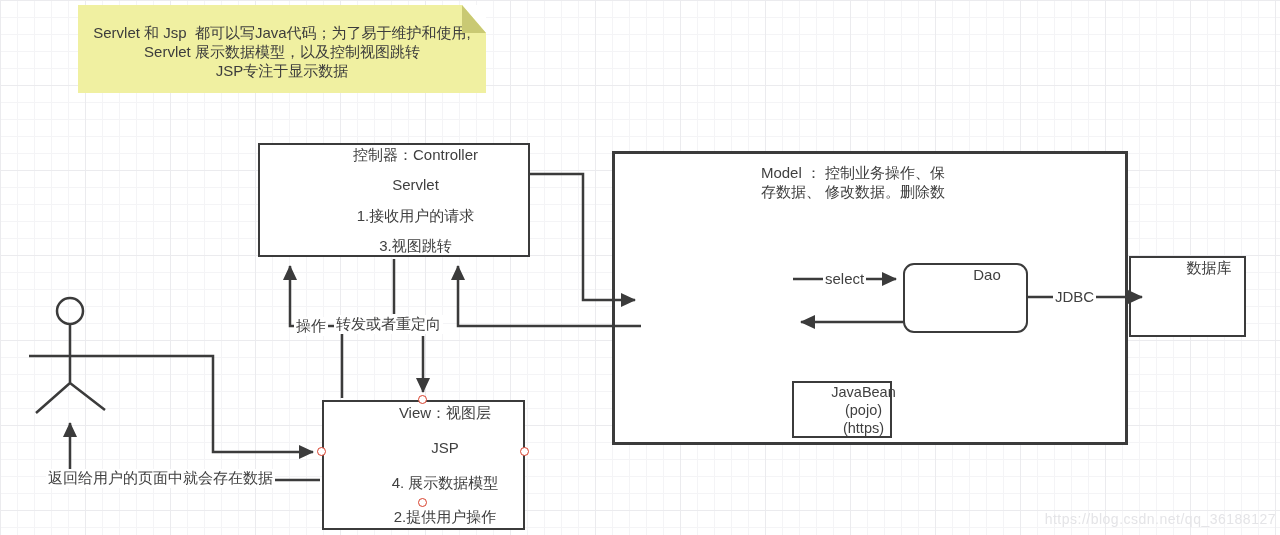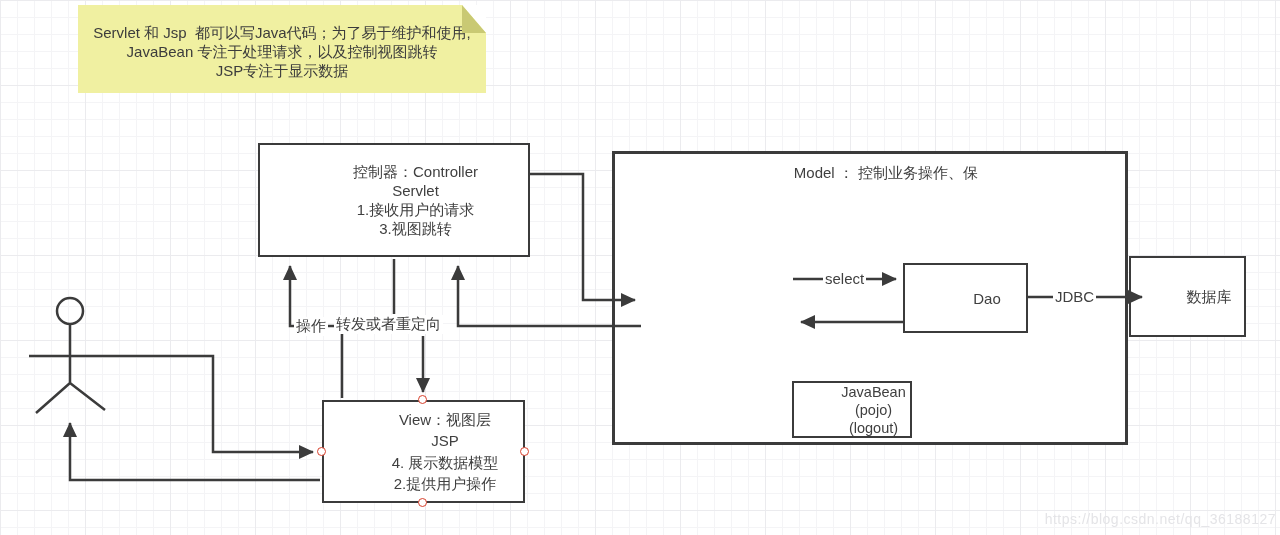--- a/index.html
+++ b/index.html
@@ -9,61 +9,62 @@
     background-color:#fff;
     background-image:
       linear-gradient(to right,#ebebee 1px,transparent 1px),
       linear-gradient(to bottom,#ebebee 1px,transparent 1px),
       linear-gradient(to right,#f4f4f6 1px,transparent 1px),
       linear-gradient(to bottom,#f4f4f6 1px,transparent 1px);
     background-size:85px 85px,85px 85px,17px 17px,17px 17px;
   }
   .shape{
     position:absolute;background:#fff;border:2.5px solid #3b3b3b;box-sizing:border-box;
-    display:flex;flex-direction:column;align-items:center;justify-content:center;
+    display:flex;flex-direction:column;align-items:center;justify-content:space-between;
     text-align:center;font-size:15px;line-height:19px;padding-left:43px;
   }
   #note{
     position:absolute;left:78px;top:5px;width:408px;height:88px;box-sizing:border-box;
     background:#f0f0a1;display:flex;flex-direction:column;align-items:center;justify-content:center;
     text-align:center;font-size:15px;line-height:19px;color:#3c3c3c;padding-top:4px;
   }
   #note .ln{white-space:pre-wrap;}
   #note-fold{position:absolute;left:462px;top:5px;}
   #controller{left:258px;top:143px;width:272px;height:114px;}
   #model{left:612px;top:151px;width:516px;height:294px;border:3px solid #3b3b3b;background:#fff;position:absolute;box-sizing:border-box;}
-  #model-text{position:absolute;left:728px;top:163px;width:250px;text-align:right;font-size:15px;line-height:19px;}
+  #model-text{position:absolute;left:728px;top:163px;width:250px;text-align:center;font-size:15px;line-height:19px;}
   #service{left:641px;top:257px;width:152px;height:83px;line-height:19.5px;}
-  #dao{left:903px;top:263px;width:125px;height:70px;}
+  #dao{left:903px;top:263px;width:125px;height:70px;border-radius:11px;}
   #database{left:1129px;top:256px;width:117px;height:81px;}
-  #javabean{left:792px;top:381px;width:120px;height:57px;font-size:14.5px;line-height:18px;}
-  #view{left:322px;top:400px;width:203px;height:103px;line-height:21.5px;}
+  #javabean{left:792px;top:381px;width:100px;height:57px;font-size:14.5px;line-height:18px;}
+  #view{left:322px;top:400px;width:203px;height:130px;line-height:21.5px;}
   .overlay{position:absolute;left:0;top:0;pointer-events:none;}
   .edge-label{position:absolute;background:#fff;padding:0 2px;font-size:15px;white-space:nowrap;color:#3f3f3f;}
   .handle{position:absolute;width:7px;height:7px;border:1.5px solid #d8402c;border-radius:50%;background:#fff;box-sizing:content-box;}
   #watermark{position:absolute;right:4px;bottom:8px;font-size:14px;color:#e4e4e7;letter-spacing:.5px;margin-left:7px;}
 </style>
 </head>
 <body>
 
 <div class="canvas">
 
   <div id="note">
     <div class="ln">Servlet 和 Jsp  都可以写Java代码；为了易于维护和使用;</div>
-    <div class="ln">JavaBean 专注于处理请求，以及控制视图跳转</div>
+    <div class="ln">Servlet 展示数据模型，以及控制视图跳转</div>
     <div class="ln">JSP专注于显示数据</div>
   </div>
   <svg id="note-fold" width="24" height="28">
     <polygon points="0,0 24,0 24,28" fill="#ffffff"></polygon>
     <polygon points="0,0 24,28 0,28" fill="#c9c973"></polygon>
   </svg>
 
   <div id="model"></div>
   <div id="model-text">
     <div>Model ： 控制业务操作、保</div>
+    <div>存数据、 修改数据。删除数</div>
   </div>
 
   <div class="shape" id="controller">
     <div>控制器：Controller</div>
     <div>Servlet</div>
     <div>1.接收用户的请求</div>
     <div>3.视图跳转</div>
   </div>
 
 
@@ -71,21 +72,21 @@
     <div>Dao</div>
   </div>
 
   <div class="shape" id="database">
     <div>数据库</div>
   </div>
 
   <div class="shape" id="javabean">
     <div>JavaBean</div>
     <div>(pojo)</div>
-    <div>(logout)</div>
+    <div>(https)</div>
   </div>
 
   <div class="shape" id="view">
     <div>View：视图层</div>
     <div>JSP</div>
     <div>4. 展示数据模型</div>
     <div>2.提供用户操作</div>
   </div>
 
   <svg class="overlay" width="1280" height="535">
@@ -109,20 +110,21 @@
     <g stroke="#3b3b3b" stroke-width="2.5" fill="none">
       <circle cx="70" cy="311" r="13"></circle>
       <path d="M70,324 V383 M29,356 H108 M70,383 L36,413 M70,383 L105,410"></path>
     </g>
   </svg>
 
   <div class="edge-label" style="left:294px;top:317px;">操作</div>
   <div class="edge-label" style="left:334px;top:315px;">转发或者重定向</div>
   <div class="edge-label" style="left:823px;top:270px;">select</div>
   <div class="edge-label" style="left:1053px;top:288px;text-align:right;">JDBC</div>
+  <div class="edge-label" style="left:46px;top:469px;">返回给用户的页面中就会存在数据</div>
 
   <div class="handle" style="left:418px;top:395px;"></div>
   <div class="handle" style="left:520px;top:447px;"></div>
   <div class="handle" style="left:418px;top:498px;"></div>
   <div class="handle" style="left:317px;top:447px;"></div>
 
   <div id="watermark">https://blog.csdn.net/qq_36188127</div>
 
 </div>
 

